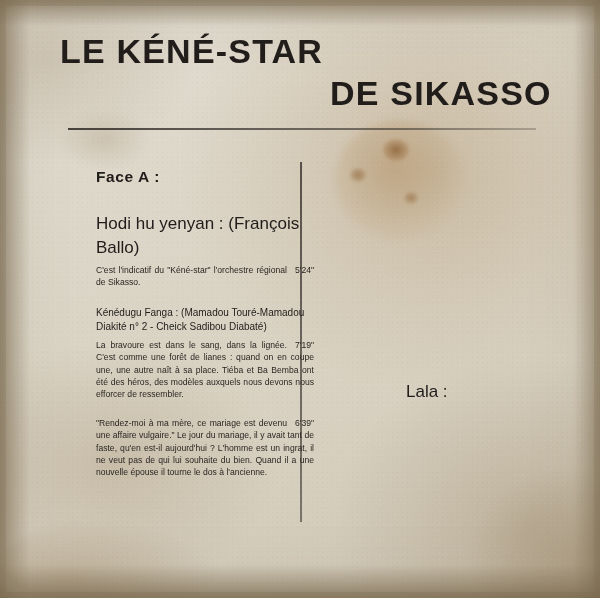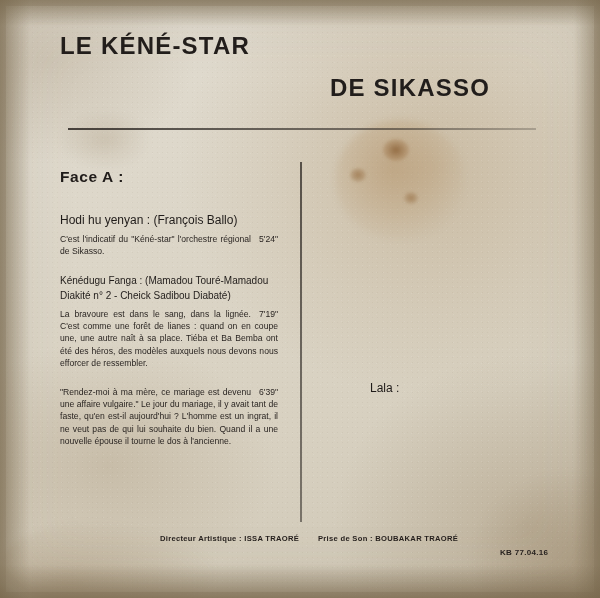--- a/index.html
+++ b/index.html
@@ -100,21 +100,21 @@
   }
 
   
   #title-block {
     position: absolute;
     left: 0; top: 32px;
     width: 600px;
   }
   .title-line {
     font-weight: bold;
-    font-size: 24px;
+    font-size: 34px;
     letter-spacing: 1.2px;
     color: #211d1b;
     white-space: nowrap;
   }
   #title-1 { position: absolute; left: 60px; top: 0px; }
   #title-2 { position: absolute; left: 330px; top: 42px; }
 
   #rule {
     position: absolute;
     left: 68px;
@@ -131,36 +131,37 @@
     top: 162px;
     width: 2px;
     height: 360px;
     background: linear-gradient(to bottom, rgba(45,40,36,0.75), rgba(45,40,36,0.55));
   }
 
   
   .col {
     position: absolute;
     box-sizing: border-box;
+    margin-left: 36px;
   }
   #col-a { left: 60px; top: 168px; width: 218px; }
   #col-b { left: 370px; top: 380px; width: 190px; }
 
   .face-head {
     font-weight: bold;
     font-size: 15.5px;
     letter-spacing: 0.6px;
     margin-bottom: 26px;
     color: #201c1a;
   }
 
   .track { margin-bottom: 17px; }
 
   .track-title {
-    font-size: 12px;
+    font-size: 17px;
     line-height: 1.42;
     color: #201c1a;
     margin-bottom: 4px;
   }
   .track-title.big {
     font-size: 10px;
     line-height: 1.48;
   }
 
   .track-desc {
@@ -245,25 +246,20 @@
       </div>
     </div>
 
     <div class="col" id="col-b">
 
       <div class="track">
         <div class="track-title">Lala :</div>
       </div>
     </div>
 
-    <div id="credits">
-      <div class="credit" id="credit-1">Directeur Artistique : ISSA TRAORÉ</div>
-      <div class="credit" id="credit-2">Prise de Son : BOUBAKAR TRAORÉ</div>
-      <div class="credit" id="catalog">KB 77.04.16</div>
-    </div>
 
   </div>
 
   <div id="edge"></div>
   <div id="edge-top"></div>
   <div id="edge-bottom"></div>
   <div id="edge-left"></div>
   <div id="edge-right"></div>
 </div>
 

